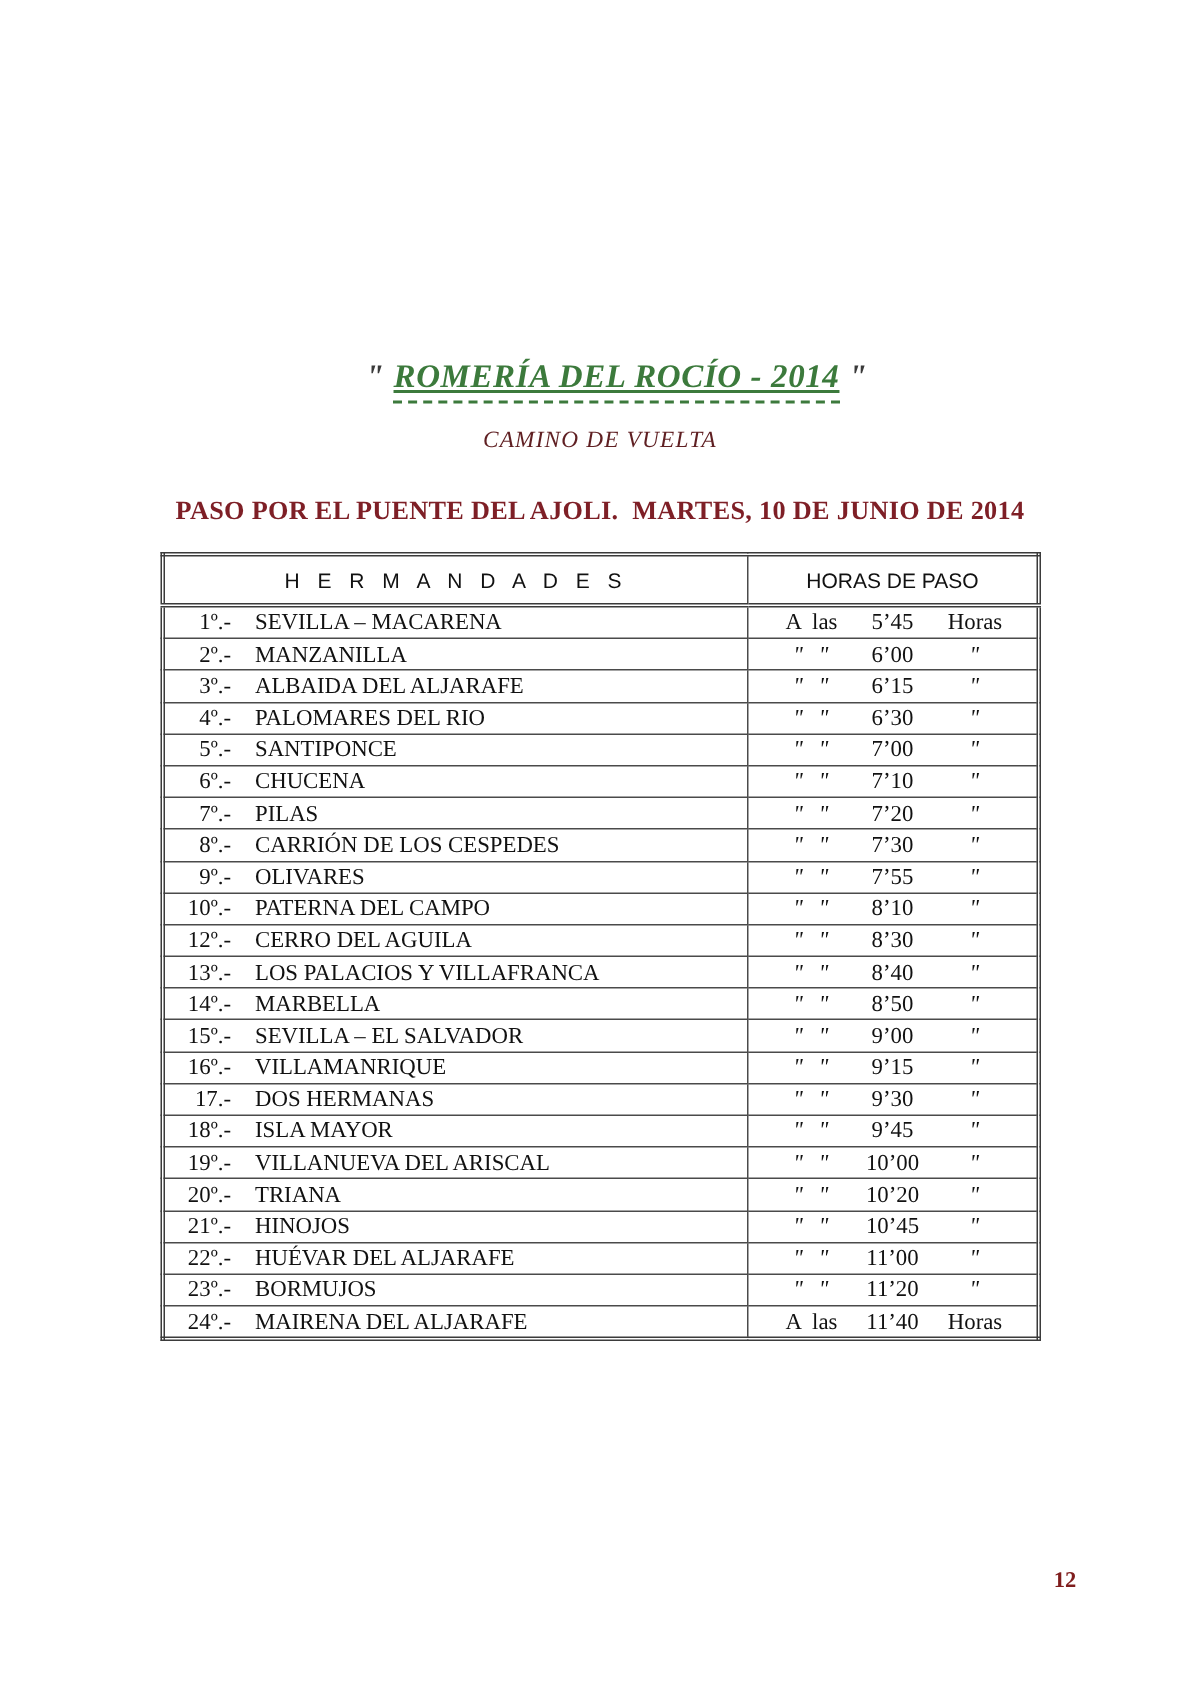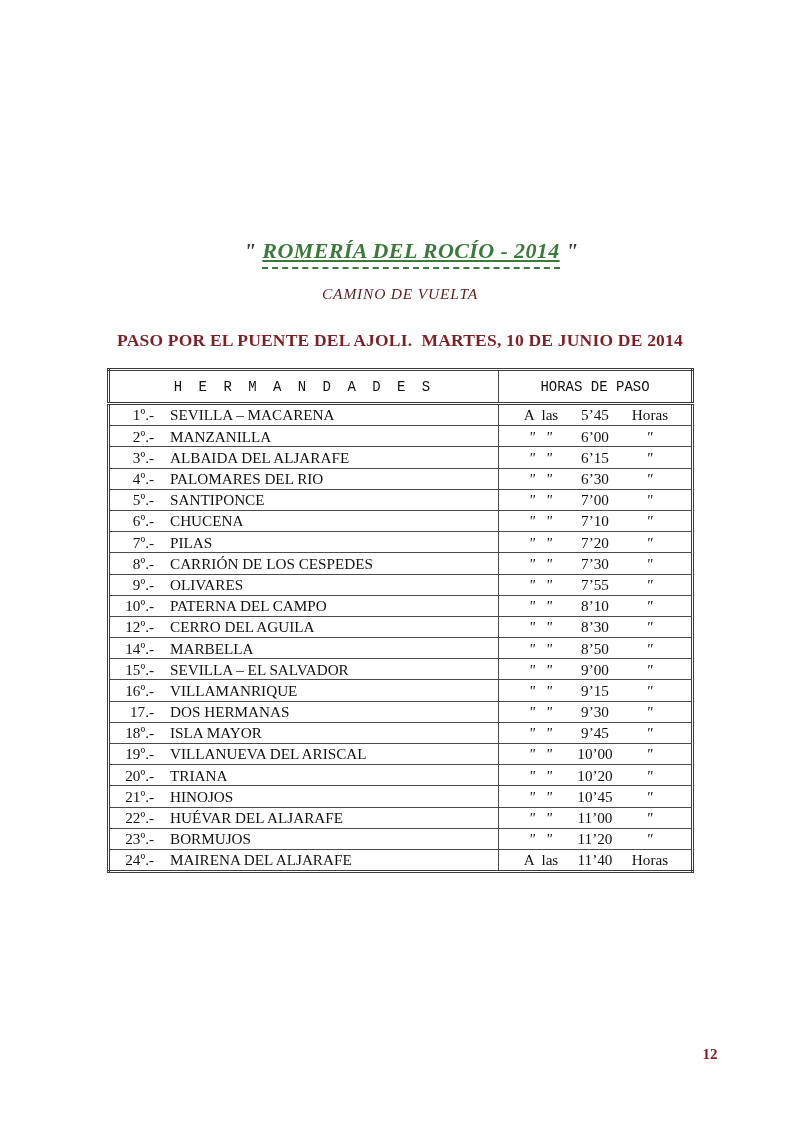--- a/index.html
+++ b/index.html
@@ -81,21 +81,21 @@
   .timetable col.c-herm { width: 390px; }
   .timetable col.c-horas { width: 194px; }
   .timetable th, .timetable td {
     border: 1px solid #4a4a4a;
     padding: 0;
     vertical-align: middle;
   }
   .timetable thead th {
     height: 31px;
     border-bottom: 3px double #3b3b3b;
-    font-family: Liberation Mono, monospace;
+    font-family: Liberation Sans, sans-serif;
     font-weight: normal;
     font-size: 14px;
     color: #111;
     text-align: center;
   }
   .th-herm { letter-spacing: 4px; }
   .timetable tbody td {
     height: 20.2px;
     font-size: 15.2px;
     line-height: 1;
@@ -300,20 +300,32 @@
       </td>
       <td class="cell-horas">
         <span class="wrap">
           <span class="t-prefix">"  "</span>
               <span class="t-time">8’30</span>
               <span class="t-suffix">"</span>
         </span>
       </td>
     </tr>
 
+    <tr class="ditto">
+      <td class="cell-herm">
+        <span class="num">13º.-</span><span class="hname">LOS PALACIOS Y VILLAFRANCA</span>
+      </td>
+      <td class="cell-horas">
+        <span class="wrap">
+          <span class="t-prefix">"  "</span>
+              <span class="t-time">8’40</span>
+              <span class="t-suffix">"</span>
+        </span>
+      </td>
+    </tr>
 
     <tr class="ditto">
       <td class="cell-herm">
         <span class="num">14º.-</span><span class="hname">MARBELLA</span>
       </td>
       <td class="cell-horas">
         <span class="wrap">
           <span class="t-prefix">"  "</span>
               <span class="t-time">8’50</span>
               <span class="t-suffix">"</span>

